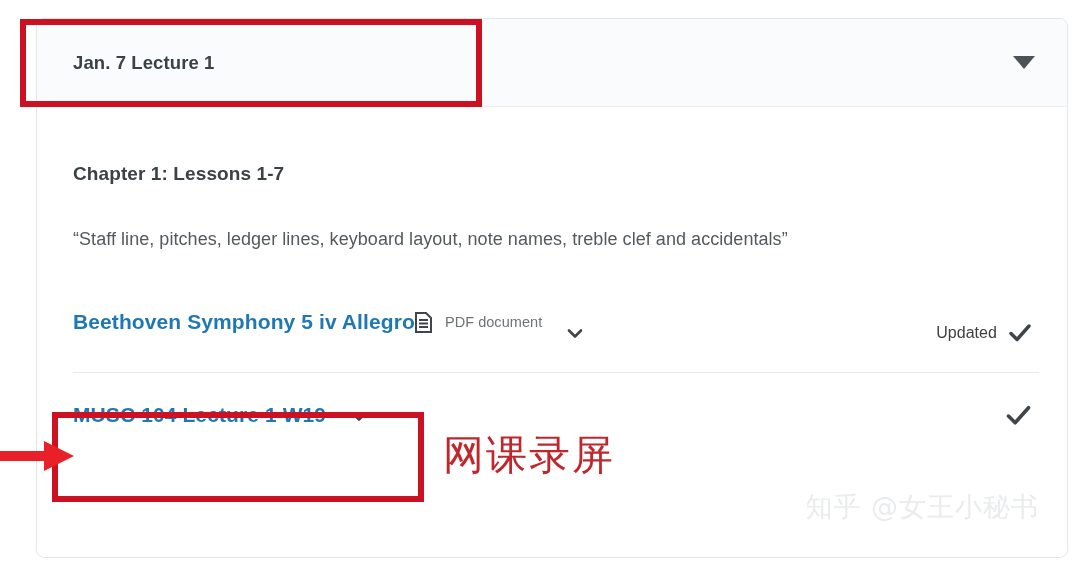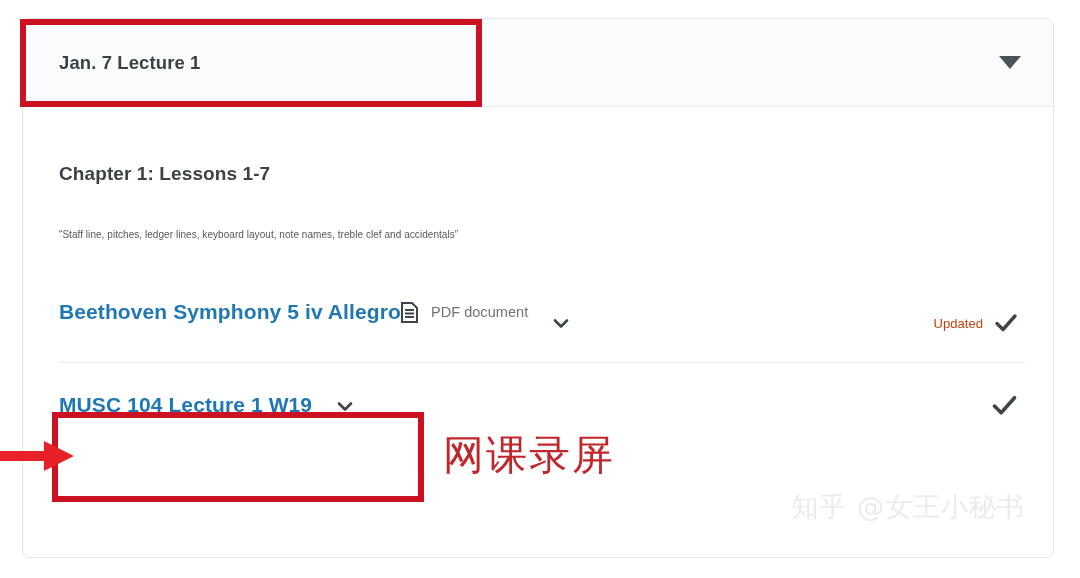--- a/index.html
+++ b/index.html
@@ -15,21 +15,21 @@
   #stage {
     position: relative;
     width: 1080px;
     height: 578px;
     background: #ffffff;
   }
 
   
   .card {
     position: absolute;
-    left: 22px;
+    left: 36px;
     top: 18px;
     width: 1032px;
     height: 540px;
     background: #ffffff;
     border: 1px solid #e4e6e8;
     border-radius: 8px;
     overflow: hidden;
   }
 
   .card-header {
@@ -71,21 +71,21 @@
   .chapter-title {
     margin-top: 56px;
     font-size: 19px;
     font-weight: bold;
     color: #3b4246;
     letter-spacing: .1px;
   }
 
   .chapter-desc {
     margin-top: 44px;
-    font-size: 10px;
+    font-size: 18px;
     color: #53595c;
     letter-spacing: .05px;
   }
 
   
   .row-list { margin-top: 60px; }
 
   .file-row {
     position: relative;
     display: flex;
@@ -139,22 +139,22 @@
   .status {
     margin-left: auto;
     display: flex;
     align-items: center;
     gap: 10px;
     margin-top: 10px;
   }
   .file-row.second .status { margin-top: 0; }
 
   .status-label {
-    font-size: 13px;
-    color: #c2410c;
+    font-size: 16px;
+    color: #404040;
     letter-spacing: .05px;
   }
 
   
   .doc-icon { width: 17px; height: 21px; flex: none; }
   .globe-icon { width: 20px; height: 20px; flex: none; }
   .check-icon { width: 26px; height: 26px; flex: none; }
   .check-icon.big { width: 29px; height: 29px; }
 
   

